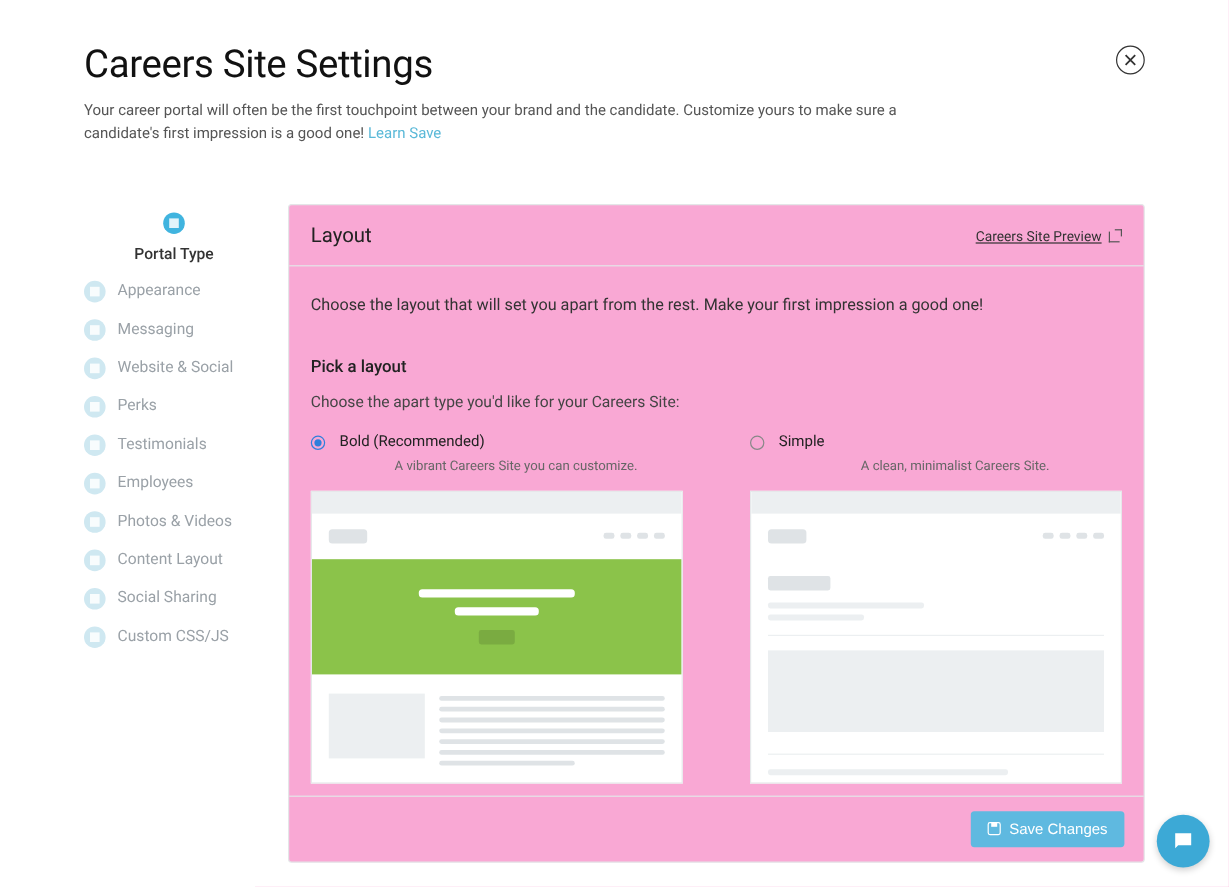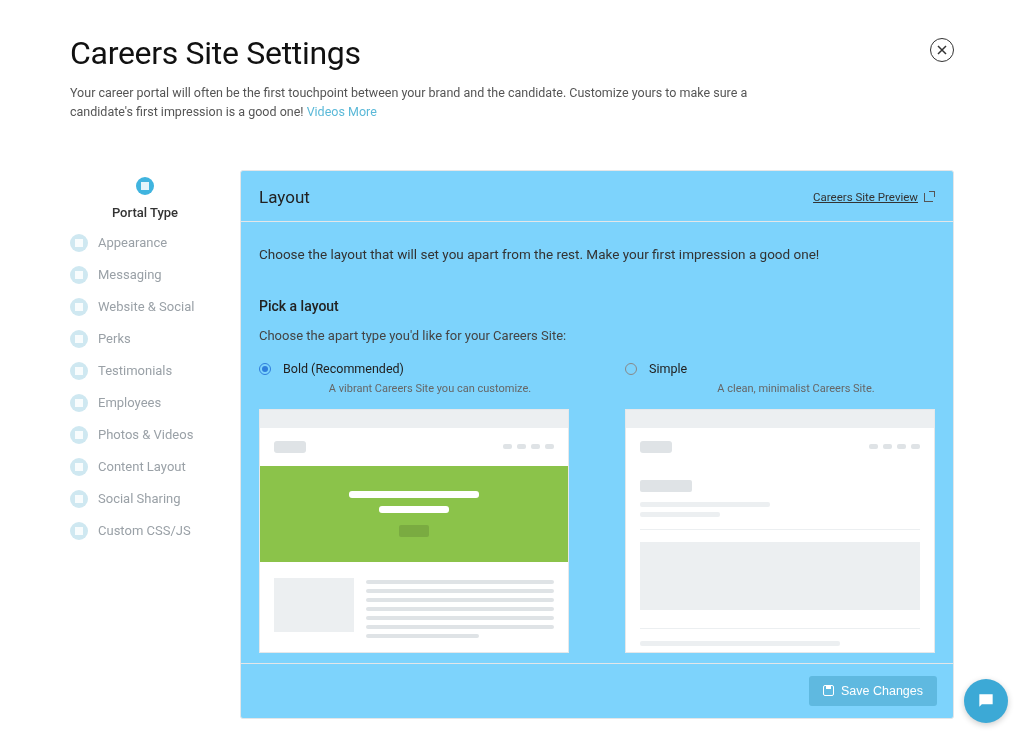--- a/index.html
+++ b/index.html
@@ -74,21 +74,21 @@
     width: 8px; height: 8px;
     background: rgba(255,255,255,0.85);
     mask-size: contain;
   }
 
   
   .panel {
     flex: 1;
     border: 1px solid #e4e6e8;
     border-radius: 3px;
-    background: #7dd3fc;
+    background: #f9a8d4;
     display: flex;
     flex-direction: column;
   }
   .panel-header {
     display: flex; justify-content: space-between; align-items: center;
     padding: 16px 18px 14px 18px;
     border-bottom: 1px solid #e4e6e8;
   }
   .panel-title { font-size: 17px; font-weight: 400; color: #222; }
   .preview-link {
@@ -201,21 +201,21 @@
 <div class="page">
   <div class="header-row">
     <h1 class="title">Careers Site Settings</h1>
     <div class="close-btn">
       <svg width="10" height="10" viewBox="0 0 10 10">
           <path d="M1 1 L9 9 M9 1 L1 9" stroke="#333" stroke-width="1.5" fill="none"></path>
         </svg>
     </div>
   </div>
   <p class="subtitle">
-    <span>Your career portal will often be the first touchpoint between your brand and the candidate. Customize yours to make sure a candidate's first impression is a good one! </span><a href="#">Videos More</a>
+    <span>Your career portal will often be the first touchpoint between your brand and the candidate. Customize yours to make sure a candidate's first impression is a good one! </span><a href="#">Learn Save</a>
   </p>
 
   <div class="body-row">
     <nav class="sidebar">
       <div class="side-item active">
           <span class="side-icon"></span>
           <span>Portal Type</span>
         </div>
       <div class="side-item">
           <span class="side-icon"></span>

